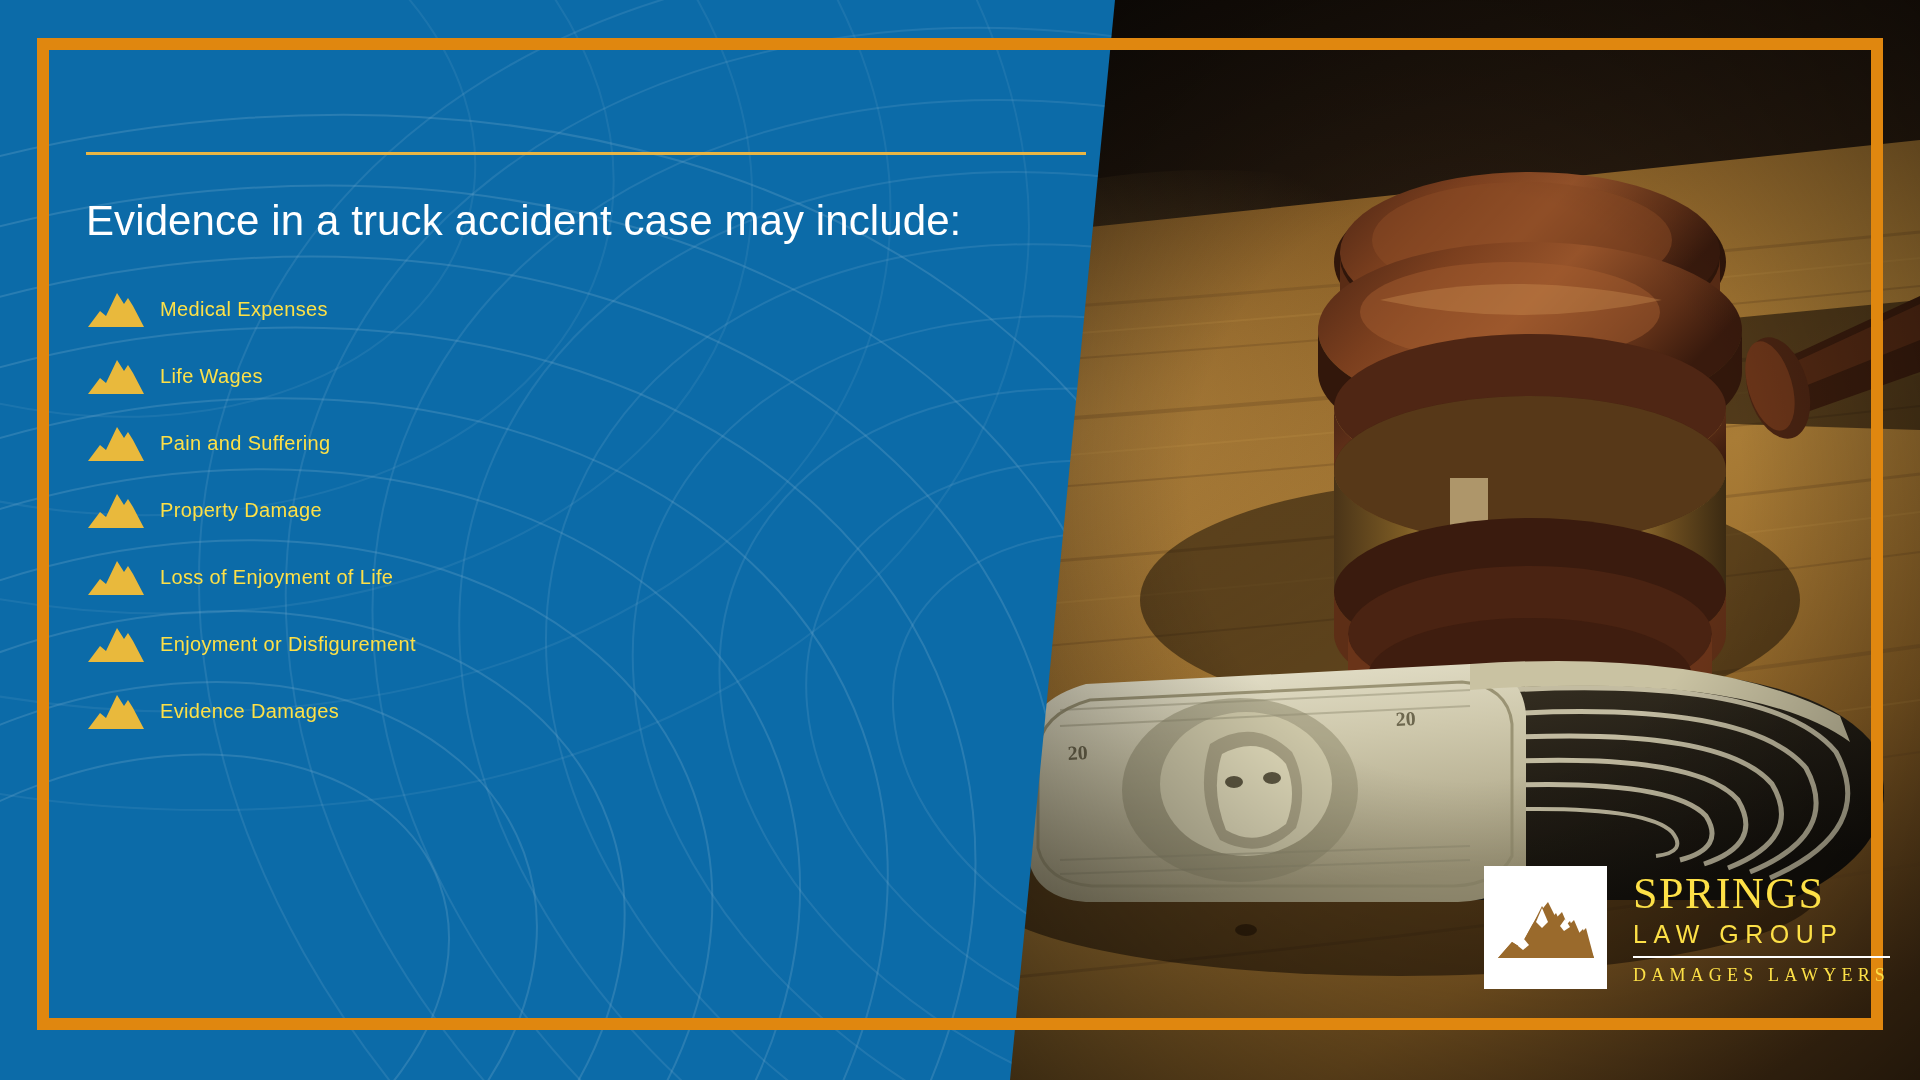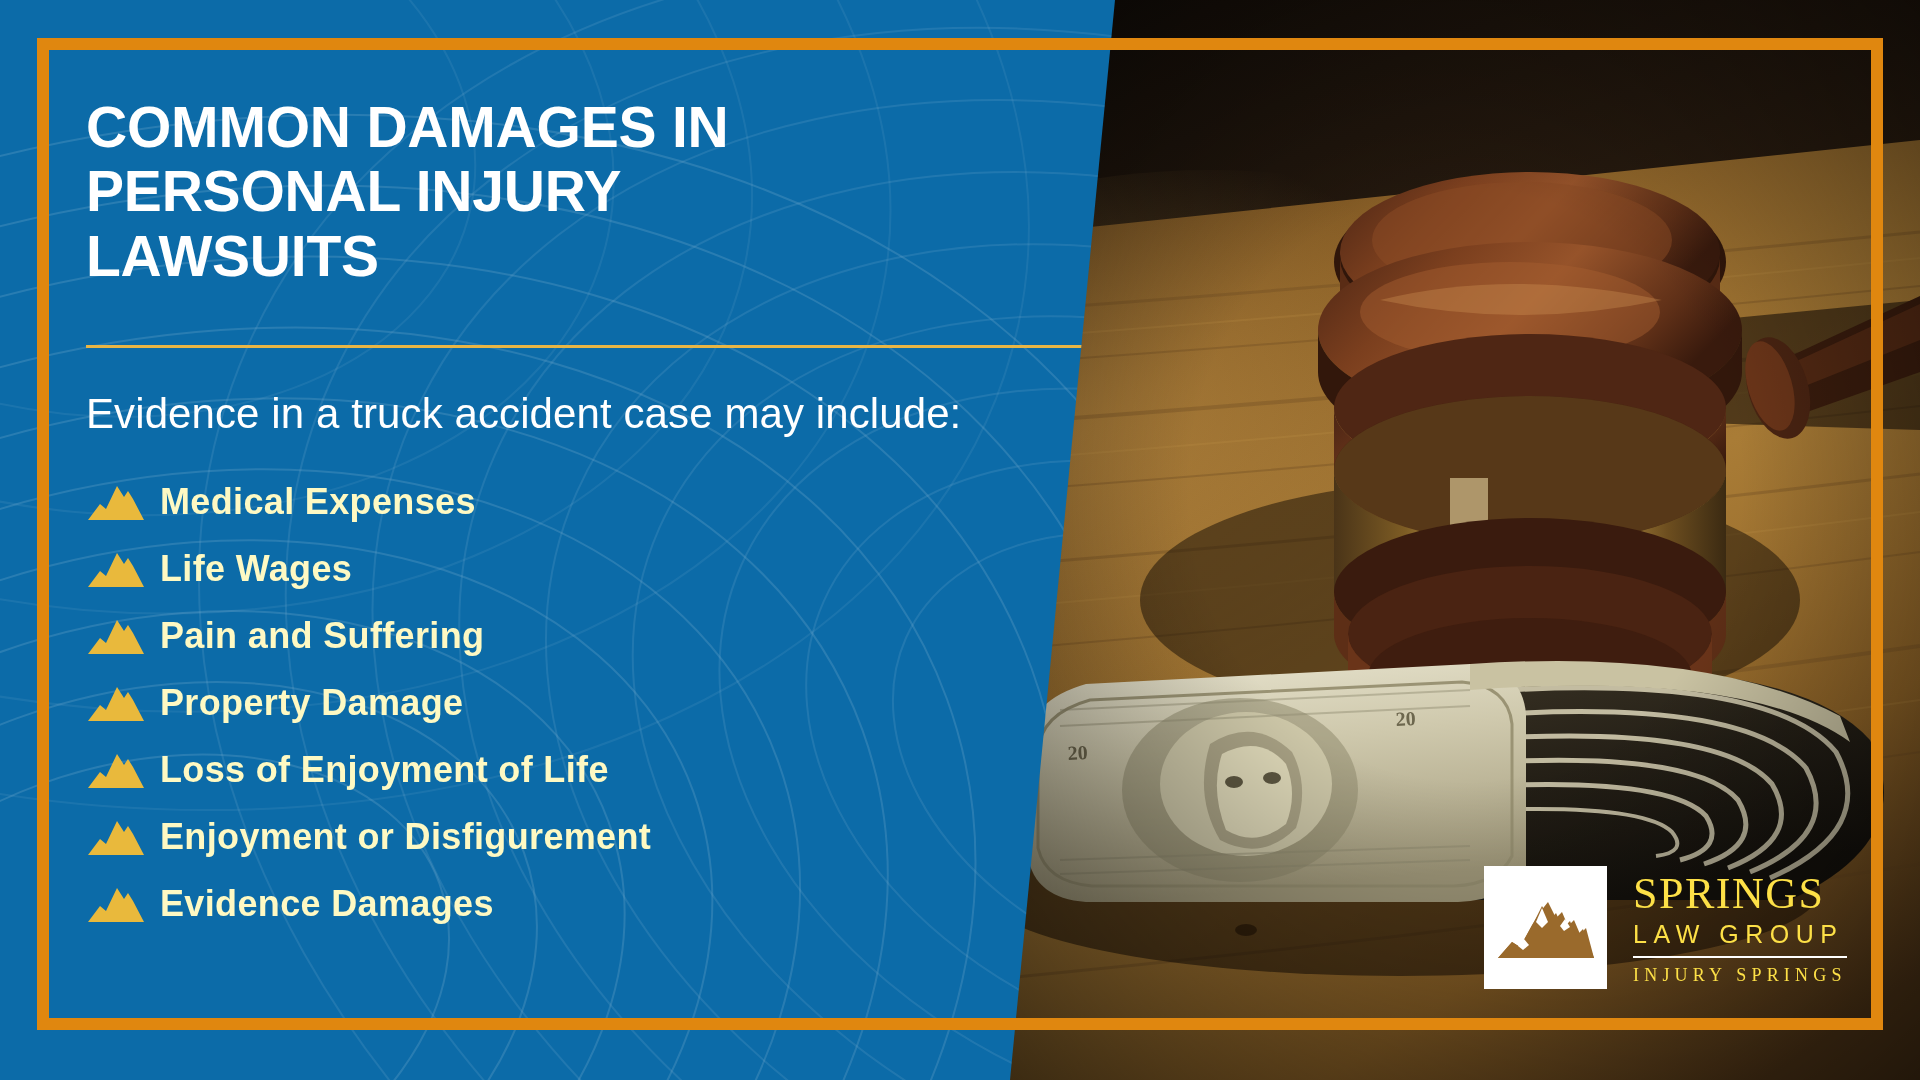--- a/index.html
+++ b/index.html
@@ -66,23 +66,23 @@
     letter-spacing:.1px;
   }
 
   .bullet-list { margin-top:28px; list-style:none; }
   .bullet-item {
     display:flex; align-items:center;
     height:67px;
   }
   .bullet-icon { width:60px; height:40px; flex:none; margin-right:14px; display:block; }
   .bullet-label {
-    color:#fef9c3;
-    font-size:36px;
-    font-weight:700;
+    color:#fde047;
+    font-size:20px;
+    font-weight:400;
     letter-spacing:.35px;
     line-height:1;
   }
 
   
   .logo { position:absolute; left:1484px; top:866px; display:flex; align-items:center; }
   .logo-mark {
     width:123px; height:123px; background:#ffffff; flex:none;
     display:flex; align-items:center; justify-content:center;
   }
@@ -296,21 +296,20 @@
         <ellipse cx="60" cy="120" rx="420" ry="290" transform="rotate(12 60 120)"></ellipse>
         <ellipse cx="60" cy="120" rx="560" ry="386" transform="rotate(12 60 120)"></ellipse>
         <ellipse cx="60" cy="120" rx="700" ry="482" transform="rotate(12 60 120)"></ellipse>
         <ellipse cx="60" cy="120" rx="840" ry="578" transform="rotate(12 60 120)"></ellipse>
         <ellipse cx="60" cy="120" rx="980" ry="674" transform="rotate(12 60 120)"></ellipse>
       </g>
     </svg>
 
     <div class="content">
 
-      <h1 class="headline">COMMON DAMAGES IN PERSONAL INJURY LAWSUITS</h1>
 
       <div class="divider"></div>
 
       <p class="lede">Evidence in a truck accident case may include:</p>
 
       <ul class="bullet-list">
 
         <li class="bullet-item">
           <svg class="bullet-icon" viewBox="0 0 60 40" aria-hidden="true">
             <path d="M2 38 L14 22 L20 27 L31 4 L38 15 L42 9 L47 17 L58 38 Z" fill="#e9b93c"></path>
@@ -377,17 +376,17 @@
         <path d="M2 66 L16 50 L24 55 L37 32 L46 14 L54 28 L60 21 L67 36 L74 29 L80 44 L87 37 L98 66 Z" fill="#9a6a2c"></path>
         <path d="M40 30 L46 16 L52 30 L46 36 Z" fill="#ffffff"></path>
         <path d="M22 54 L28 47 L33 53 L27 58 Z" fill="#ffffff"></path>
         <path d="M64 34 L69 27 L74 35 L68 39 Z" fill="#ffffff"></path>
       </svg>
     </div>
     <div class="logo-text">
       <div class="logo-name">SPRINGS</div>
       <div class="logo-sub">LAW GROUP</div>
       <div class="logo-rule"></div>
-      <div class="logo-tag">INJURY SPRINGS</div>
+      <div class="logo-tag">DAMAGES LAWYERS</div>
     </div>
   </div>
 
 </div>
 
 </body></html>

